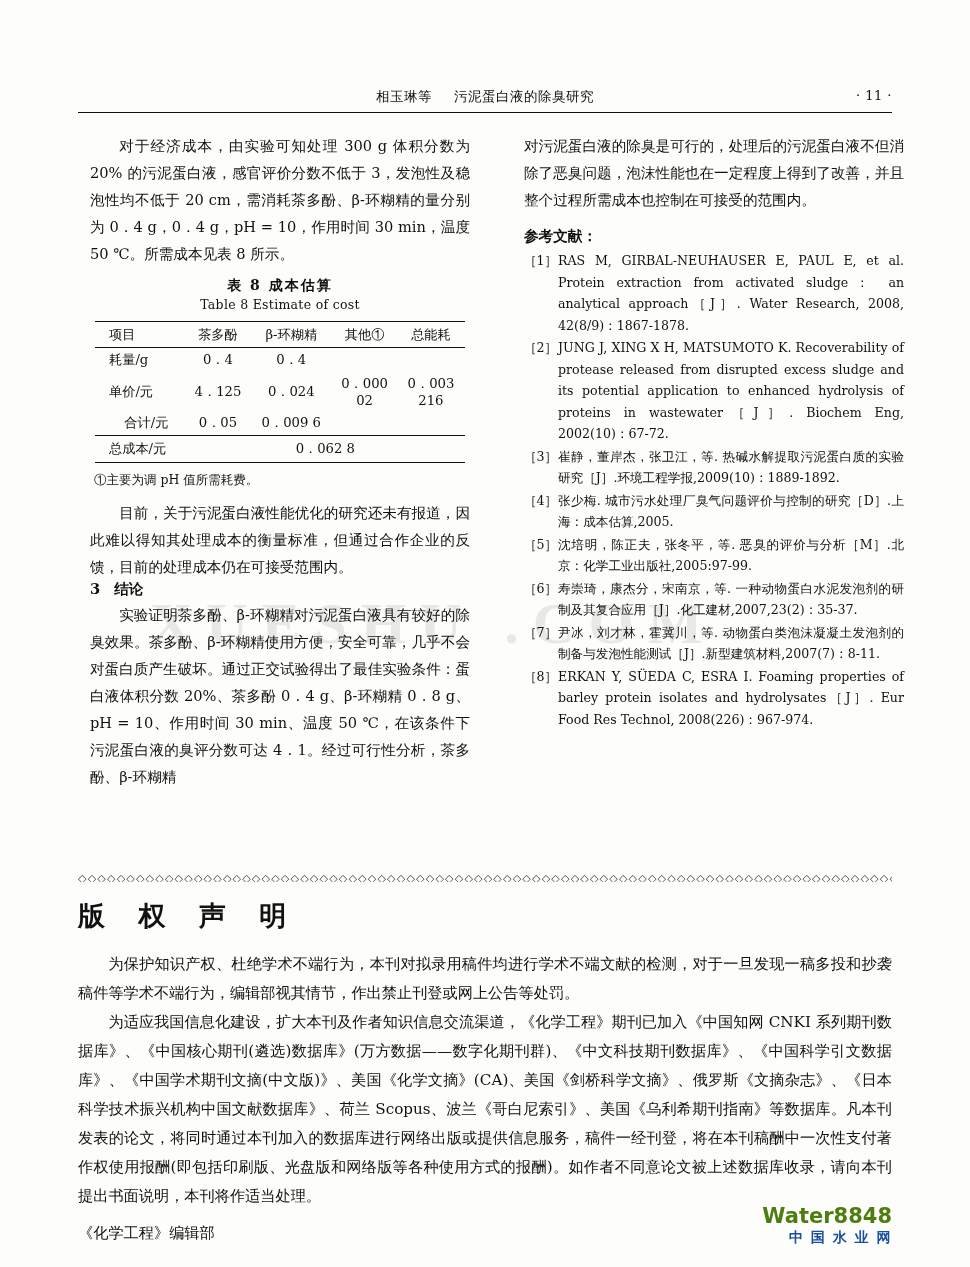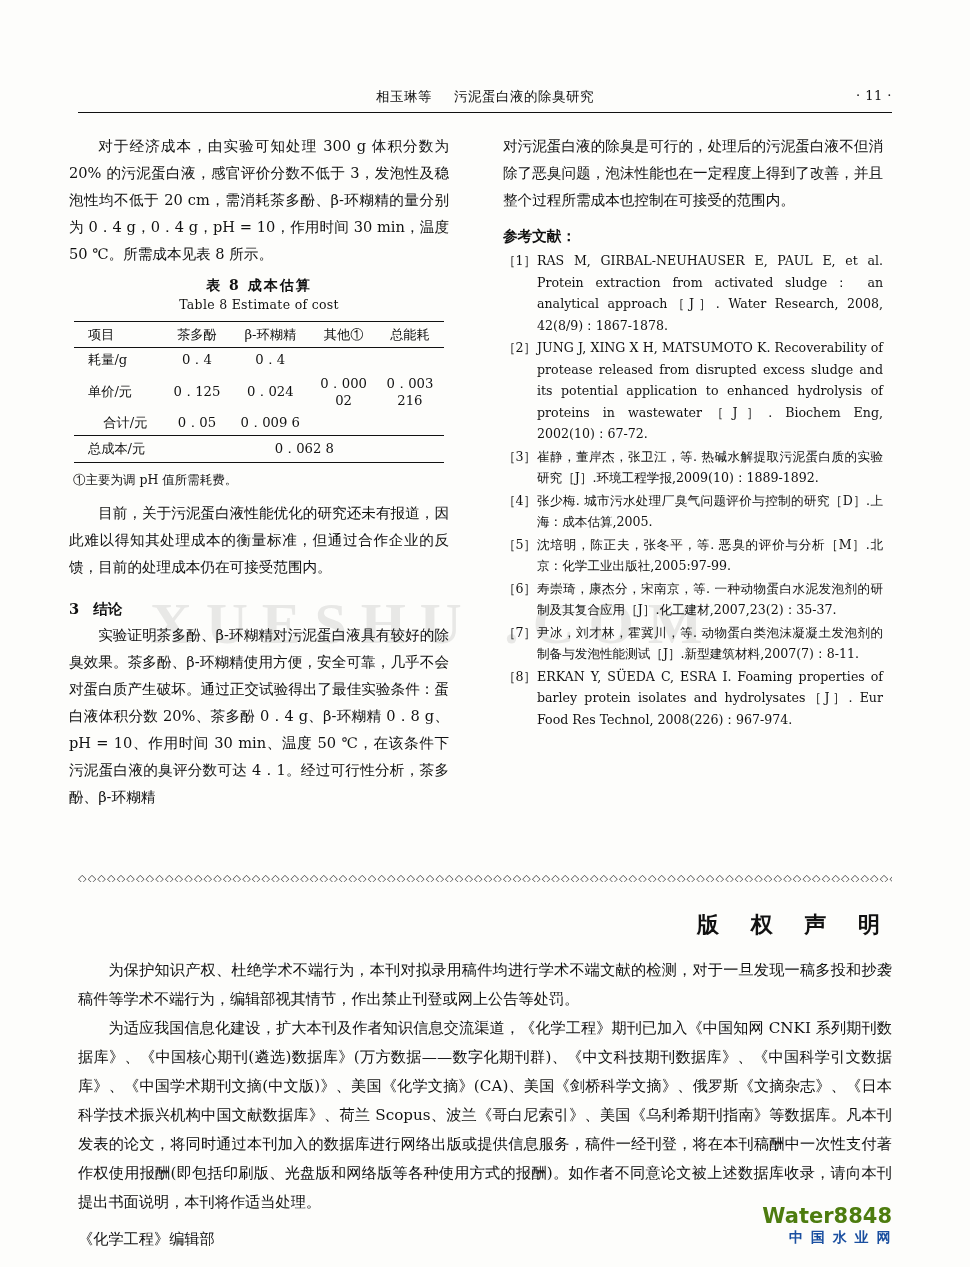--- a/index.html
+++ b/index.html
@@ -48,21 +48,21 @@
     position: absolute;
     left: 78px;
     top: 112px;
     width: 814px;
     height: 0;
     border-top: 1.3px solid #111;
   }
   
   .cols {
     position: absolute;
-    left: 69px;
+    left: 90px;
     top: 132px;
     width: 814px;
     display: flex;
     gap: 54px;
   }
   .col {
     width: 386px;
   }
   p.body {
     margin: 0 0 0 0;
@@ -116,21 +116,21 @@
   table.cost td.lab, table.cost th.lab { text-align: left; padding-left: 14px; }
   .tbl-note {
     font-size: 12.5px;
     margin-top: 6px;
     padding-left: 4px;
   }
   
   .sec-head {
     font-size: 14.6px;
     font-weight: bold;
-    margin-top: 20px;
+    margin-top: 0;
     margin-bottom: 2px;
   }
   .sec-head .num { margin-right: 14px; }
   
   .ref-head {
     font-size: 14.6px;
     font-weight: bold;
     margin: 14px 0 4px 0;
   }
   .ref {
@@ -176,25 +176,25 @@
     white-space: nowrap;
   }
   
   .copyright {
     position: absolute;
     left: 78px;
     top: 898px;
     width: 814px;
   }
   .cr-title {
-    text-align: right;
-    font-size: 22px;
+    text-align: left;
+    font-size: 27px;
     font-weight: bold;
     letter-spacing: 12px;
-    margin: 12px 0 16px 0;
+    margin: 0 0 16px 0;
     font-family: "DejaVu Serif", "Liberation Serif", serif;
   }
   .cr-p {
     font-size: 15.2px;
     line-height: 29px;
     text-align: justify;
     text-justify: inter-ideograph;
     text-indent: 2em;
     margin: 0;
   }
@@ -265,21 +265,21 @@
           <tbody>
             <tr>
               <td class="lab">耗量/g</td>
               <td>0．4</td>
               <td>0．4</td>
               <td></td>
               <td></td>
             </tr>
             <tr>
               <td class="lab">单价/元</td>
-              <td>0．125</td>
+              <td>4．125</td>
               <td>0．024</td>
               <td>0．000 02</td>
               <td>0．003 216</td>
             </tr>
             <tr>
               <td class="lab">合计/元</td>
               <td>0．05</td>
               <td>0．009 6</td>
               <td></td>
               <td></td>

